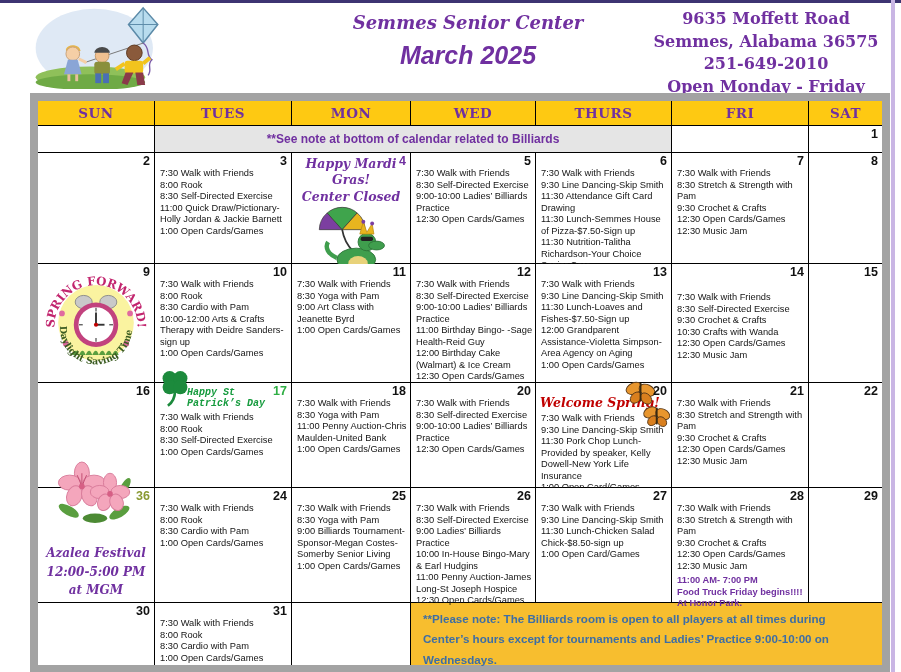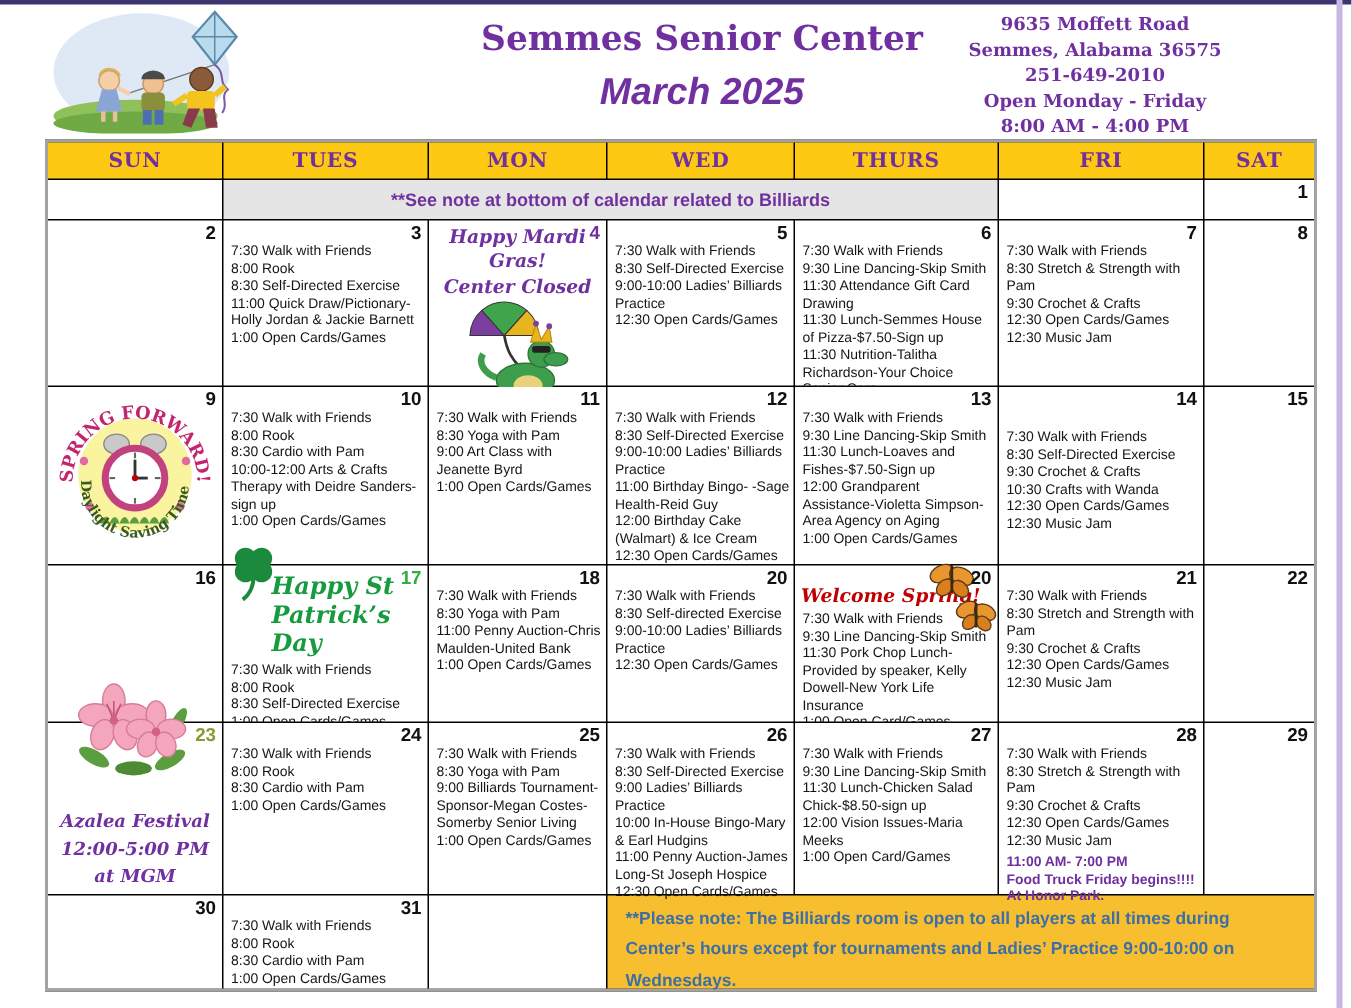--- a/index.html
+++ b/index.html
@@ -4,48 +4,48 @@
 <style>
   html,body{margin:0;padding:0;background:#fff;}
   #page{position:relative;width:901px;height:672px;background:#fff;overflow:hidden;
         font-family:"Liberation Sans",sans-serif;}
   .topline{position:absolute;left:0;top:0;width:901px;height:3px;background:#3d3472;}
   .rightline{position:absolute;right:6px;top:0;width:4px;height:672px;background:#c9b6e4;}
 
   
   .kite{position:absolute;left:32px;top:3px;}
   .titleblock{position:absolute;left:258px;top:12px;width:420px;text-align:center;color:#7030A0;}
-  .title1{font-family:"DejaVu Serif",serif;font-weight:bold;font-size:23px;}
+  .title1{font-family:"DejaVu Serif",serif;font-style:italic;font-weight:bold;font-size:18px;}
   .title2{font-family:Liberation Sans, sans-serif;font-style:italic;font-weight:bold;font-size:25px;margin-top:8px;}
-  .addr{position:absolute;left:606px;top:8px;width:248px;text-align:center;color:#7030A0;
-        font-family:"DejaVu Serif",serif;font-weight:bold;font-size:12px;line-height:1.42;}
+  .addr{position:absolute;left:642px;top:8px;width:248px;text-align:center;color:#7030A0;
+        font-family:"DejaVu Serif",serif;font-weight:bold;font-size:16px;line-height:1.42;}
 
   
   .grid{position:absolute;left:30px;top:93px;display:grid;
         grid-template-columns:116px 136px 118px 124px 135px 136px 73px;
         grid-template-rows:24px 26px 110px 118px 104px 114px 62px;
-        gap:1px;background:#000;border:2px solid #a3a3a3;}
+        gap:1px;background:#000;border:8px solid #a3a3a3;}
   .dh{background:#fec912;color:#7030A0;display:flex;align-items:center;justify-content:center;
       font-family:"DejaVu Serif",serif;font-weight:bold;font-size:13.5px;letter-spacing:.5px;}
   .c{background:#fff;position:relative;overflow:visible;}
   .dn{position:absolute;top:1px;right:4px;font-weight:bold;font-size:12.5px;color:#111;z-index:3;}
   .dn.purple{color:#7030A0;}
   .dn.green{color:#2fae44;}
   .dn.olive{color:#8a9a33;}
   .evl{padding:15px 2px 2px 5px;font-size:9.3px;line-height:1.24;color:#141414;}
   .evl.padx{padding-top:28px;}
   .evl.tight{padding-top:2px;}
   .ev{margin:0;}
   .noteTop{background:#e5e5e5;display:flex;align-items:center;justify-content:center;
            color:#7030A0;font-weight:bold;font-size:12px;}
   .noteBottom{background:#f7be2f;color:#3d6ea5;font-weight:bold;font-size:11.6px;
               line-height:1.75;padding:6px 14px 4px 12px;}
   .script{font-family:"DejaVu Serif",serif;font-style:italic;font-weight:bold;}
   .mardi{ text-align:center;padding-top:3px;color:#7030A0;font-size:12.5px;line-height:1.3;}
-  .stpat{color:#169b3e;font-size:16px;margin:4px 0 1px 32px;}
+  .stpat{color:#169b3e;font-size:10px;margin:4px 0 1px 32px;font-family:Liberation Mono, monospace;}
   .spring{color:#c00000;font-size:12.5px;margin:12px 0 1px 4px;}
   .azalea-lines{margin-top:56px;text-align:center;color:#7030A0;font-size:12px;line-height:1.55;}
   .ft{color:#7030A0;font-weight:bold;}
   .abs{position:absolute;}
 </style>
 </head>
 <body>
 
 <div id="page">
   <div class="topline"></div>
@@ -346,21 +346,21 @@
           <div class="ev">9:30 Crochet &amp; Crafts</div>
           <div class="ev">12:30 Open Cards/Games</div>
           <div class="ev">12:30 Music Jam</div>
         </div>
     </div>
     <div class="c">
         <div class="dn">22</div>
       </div>
 
     <div class="c">
-      <div class="dn olive">23</div>
+      <div class="dn olive">36</div>
       <div class="abs" style="top:-30px;left:12px;z-index:2;">
         <svg viewBox="0 0 96 72" width="90" height="68">
           <ellipse cx="20" cy="56" rx="12" ry="5" fill="#5a9e3f" transform="rotate(30 20 56)"></ellipse>
           <ellipse cx="74" cy="58" rx="12" ry="5" fill="#5a9e3f" transform="rotate(-30 74 58)"></ellipse>
           <ellipse cx="48" cy="64" rx="13" ry="5" fill="#4c8a34"></ellipse>
           <ellipse cx="80" cy="30" rx="10" ry="4" fill="#5a9e3f" transform="rotate(-60 80 30)"></ellipse>
           <g fill="#f4a6bc" stroke="#d87b9a" stroke-width="1">
             <ellipse cx="34" cy="16" rx="8" ry="12"></ellipse>
             <ellipse cx="21" cy="26" rx="12" ry="8"></ellipse>
             <ellipse cx="47" cy="26" rx="12" ry="8"></ellipse>
@@ -419,21 +419,20 @@
           <div class="ev">11:00 Penny Auction-James Long-St Joseph Hospice</div>
           <div class="ev">12:30 Open Cards/Games</div>
         </div>
     </div>
     <div class="c">
       <div class="dn">27</div>
       <div class="evl">
           <div class="ev">7:30 Walk with Friends</div>
           <div class="ev">9:30 Line Dancing-Skip Smith</div>
           <div class="ev">11:30 Lunch-Chicken Salad Chick-$8.50-sign up</div>
-          <div class="ev">12:00 Vision Issues-Maria Meeks</div>
           <div class="ev">1:00 Open Card/Games</div>
         </div>
     </div>
     <div class="c">
       <div class="dn">28</div>
       <div class="evl">
           <div class="ev">7:30 Walk with Friends</div>
           <div class="ev">8:30 Stretch &amp; Strength with Pam</div>
           <div class="ev">9:30 Crochet &amp; Crafts</div>
           <div class="ev">12:30 Open Cards/Games</div>

